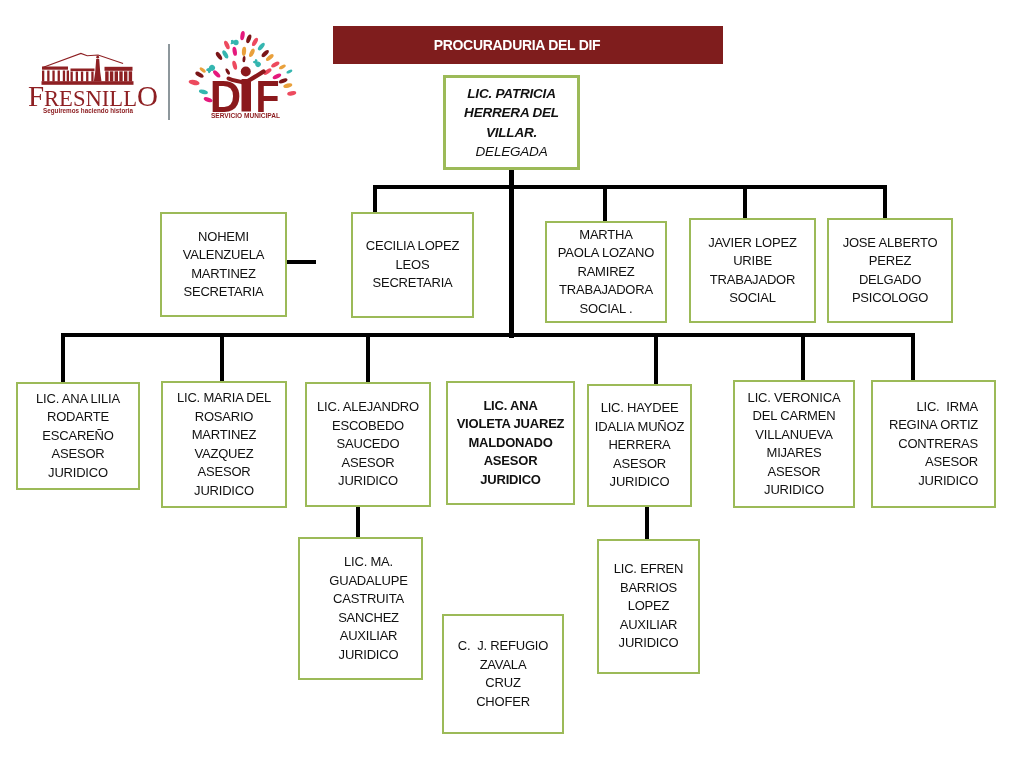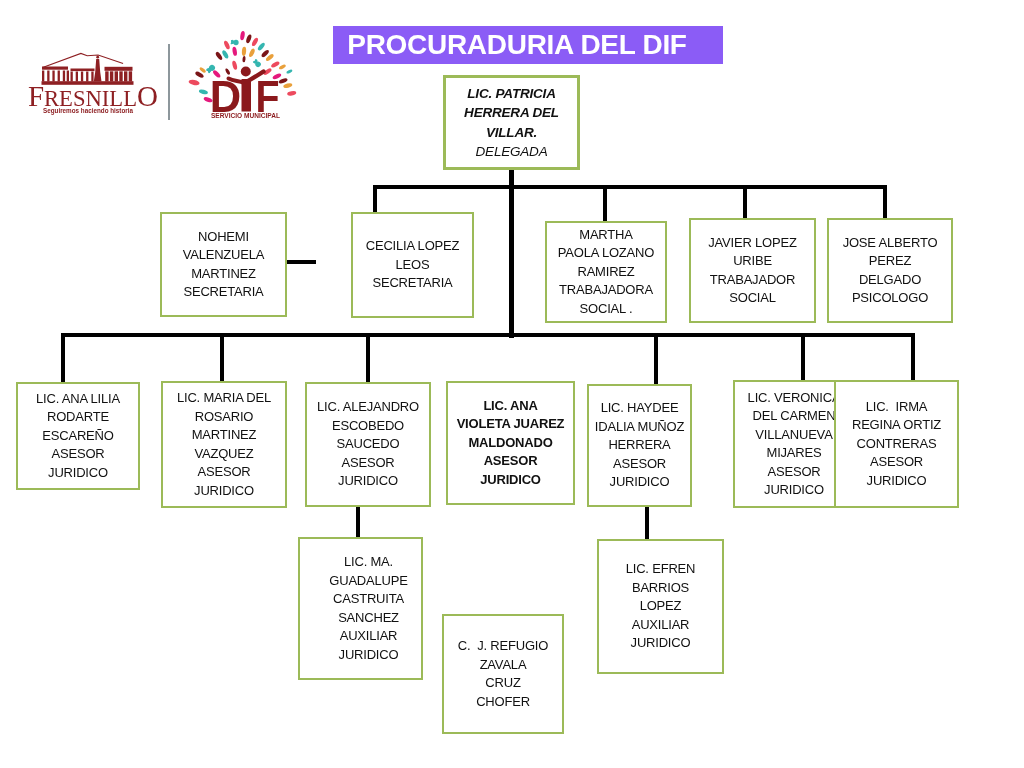--- a/index.html
+++ b/index.html
@@ -2,22 +2,22 @@
 <html><head>
 <meta charset="utf-8">
 <style>
   html,body{margin:0;padding:0;}
   body{width:1024px;height:768px;background:#ffffff;position:relative;overflow:hidden;
        font-family:"Liberation Sans",sans-serif;}
   .box{position:absolute;box-sizing:border-box;border:2.5px solid #9cba58;background:#fff;
        display:flex;align-items:center;justify-content:center;text-align:center;
        font-size:13px;letter-spacing:-0.2px;line-height:18.5px;color:#111;white-space:pre-line;}
   .ln{position:absolute;background:#000;}
-  #banner{position:absolute;left:333px;top:26px;width:390px;height:38px;background:#8b5cf6;
-          color:#fff;font-weight:bold;font-size:28px;display:flex;align-items:center;justify-content:center;
+  #banner{position:absolute;left:333px;top:26px;width:390px;height:38px;background:#7f1d1d;
+          color:#fff;font-weight:bold;font-size:14px;display:flex;align-items:center;justify-content:center;
           letter-spacing:-0.3px;padding-right:22px;box-sizing:border-box;}
 </style>
 </head>
 <body>
 
 <div id="fresnillo" style="position:absolute;left:25px;top:42px;width:140px;height:74px;">
 <svg width="140" height="74" viewBox="0 0 140 74">
   <g fill="#8e2023" stroke="none">
 
     <path d="M17.7,25.5 L55.9,11.4 L62.2,13.8 L73.1,13 L98.1,21.6" fill="none" stroke="#8e2023" stroke-width="1.1"></path>
@@ -196,35 +196,35 @@
 ASESOR
 JURIDICO</div>
 
 <div class="box" style="left:733px;top:380px;width:122px;height:128px;">LIC. VERONICA
 DEL CARMEN
 VILLANUEVA
 MIJARES
 ASESOR
 JURIDICO</div>
 
-<div class="box" style="left:834px;top:380px;width:125px;height:128px;">LIC.&nbsp; IRMA
+<div class="box" style="left:871px;top:380px;width:125px;height:128px;text-align:right;">LIC.&nbsp; IRMA
 REGINA ORTIZ
 CONTRERAS
 ASESOR
 JURIDICO</div>
 
 <div class="box" style="left:298px;top:537px;width:125px;height:143px;padding-left:16px;">LIC. MA.
 GUADALUPE
 CASTRUITA
 SANCHEZ
 AUXILIAR
 JURIDICO</div>
 
 <div class="box" style="left:442px;top:614px;width:122px;height:120px;">C.&nbsp; J. REFUGIO
 ZAVALA
 CRUZ
 CHOFER</div>
 
-<div class="box" style="left:597px;top:539px;width:127px;height:135px;">LIC. EFREN
+<div class="box" style="left:597px;top:539px;width:103px;height:135px;">LIC. EFREN
 BARRIOS
 LOPEZ
 AUXILIAR
 JURIDICO</div>
 
 </body></html>

